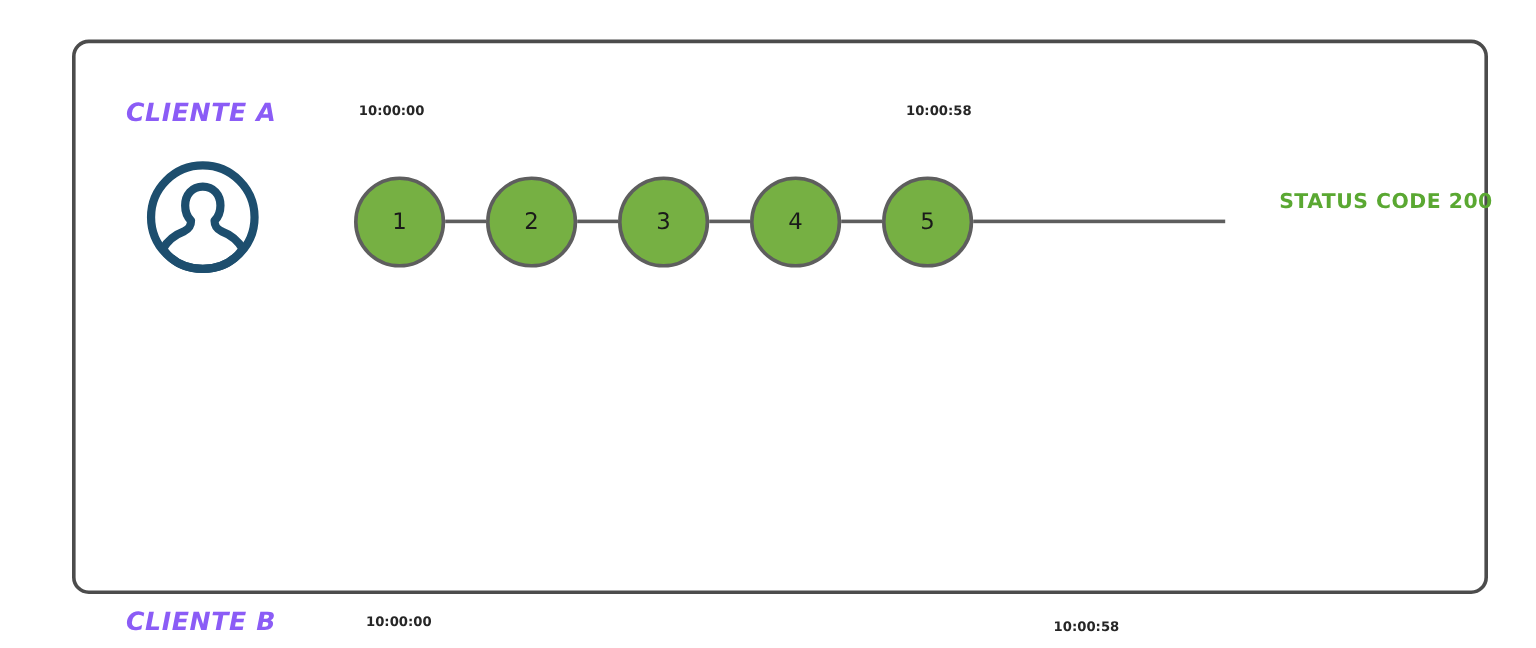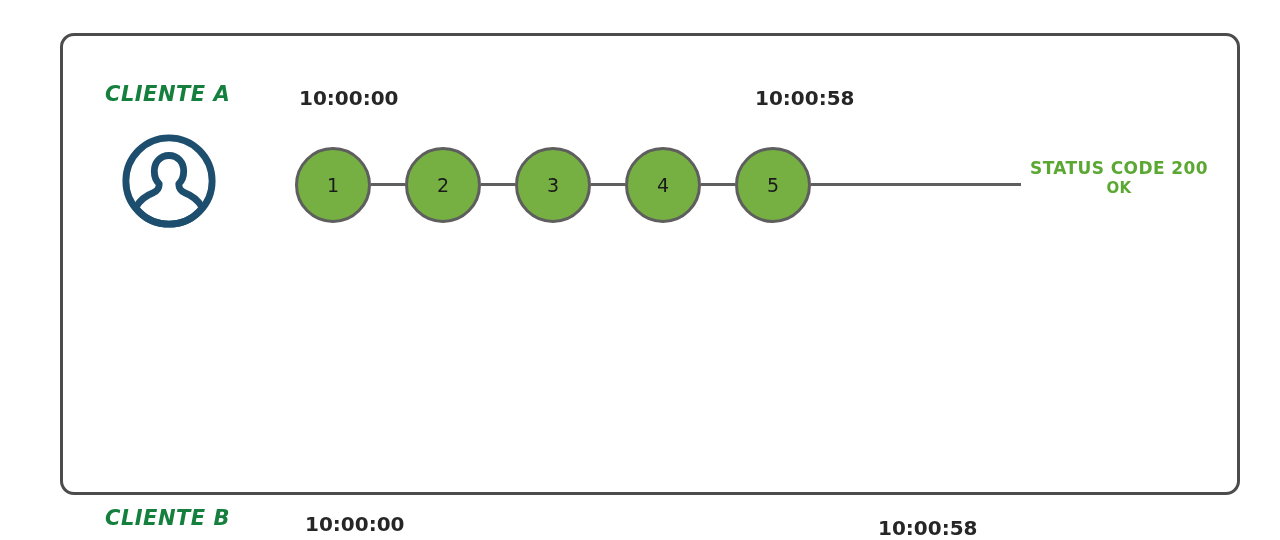--- a/index.html
+++ b/index.html
@@ -44,40 +44,40 @@
 
   
   .client-label {
     position: absolute;
     left: 105px;
     font-family: "DejaVu Sans", sans-serif;
     font-size: 21px;
     font-style: italic;
     font-weight: 700;
     letter-spacing: 0.5px;
-    color: #15803d;
+    color: #8b5cf6;
     white-space: nowrap;
   }
   .row-a .client-label { top: 82px; }
   .row-b .client-label { top: 294px; text-align: center; }
 
   
   .avatar {
     position: absolute;
     left: 120px;
     width: 98px;
     height: 98px;
   }
   .row-a .avatar { top: 132px; }
 
   
   .timestamp {
     position: absolute;
     font-family: "DejaVu Sans", sans-serif;
-    font-size: 20px;
+    font-size: 11px;
     font-weight: 700;
     color: #262626;
     white-space: nowrap;
   }
   .ts-a-start { left: 299px; top: 86px; }
   .ts-a-end   { left: 755px; top: 86px; }
   .ts-b-start { left: 305px; top: 300px; }
   .ts-b-end   { left: 878px; top: 304px; }
 
   
@@ -112,20 +112,21 @@
     top: 48px;
   }
 
   
   .status {
     position: absolute;
     font-family: "DejaVu Sans", sans-serif;
     font-weight: 700;
     line-height: 1.25;
     white-space: nowrap;
+    margin-left: 36px;
   }
   .status .line1 { font-size: 17px; letter-spacing: 0.4px; }
   .status .line2 { font-size: 15px; letter-spacing: 0.2px; }
   .status.ok   { color: #5aa832; text-align: center; }
 
   .status-a { left: 1030px; top: 158px; }
 </style>
 </head>
 <body>
 
@@ -159,21 +160,20 @@
 
       <div class="node ok" style="left:0px;">1</div>
       <div class="node ok" style="left:110px;">2</div>
       <div class="node ok" style="left:220px;">3</div>
       <div class="node ok" style="left:330px;">4</div>
       <div class="node ok" style="left:440px;">5</div>
     </div>
 
     <div class="status ok status-a">
       <div class="line1">STATUS CODE 200</div>
-      <div class="line2">OK</div>
     </div>
   </div>
 
   <div class="row row-b">
 
     <div class="client-label">CLIENTE B</div>
 
     <div class="timestamp ts-b-start">10:00:00</div>
     <div class="timestamp ts-b-end">10:00:58</div>
 

